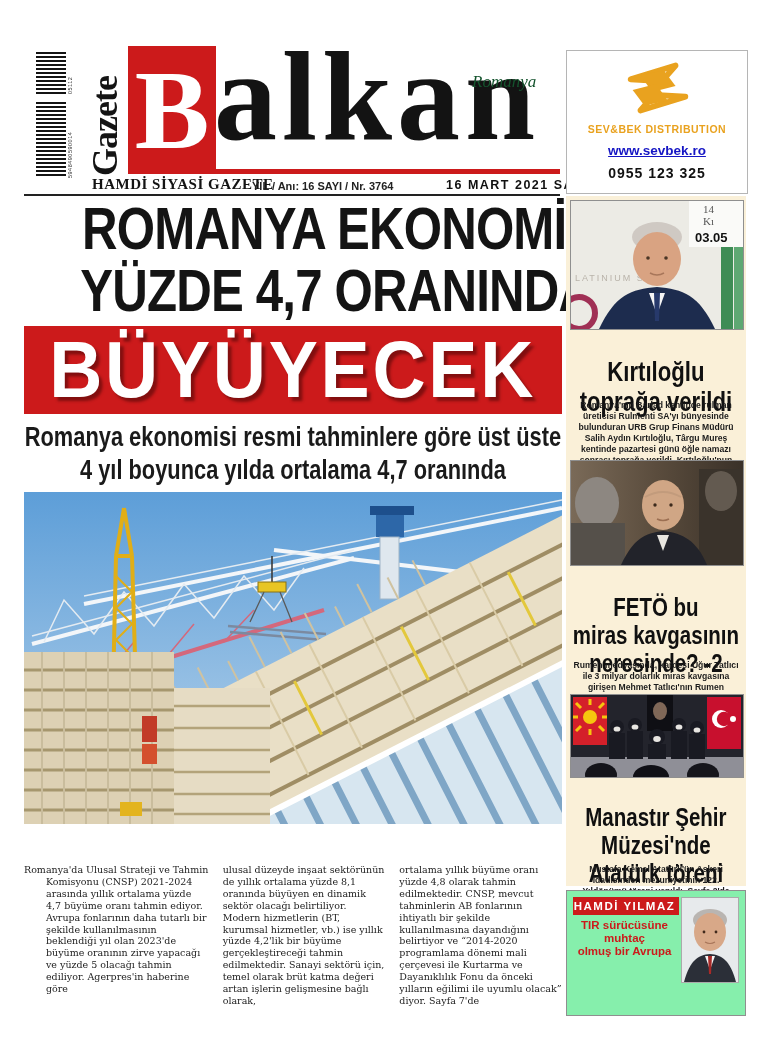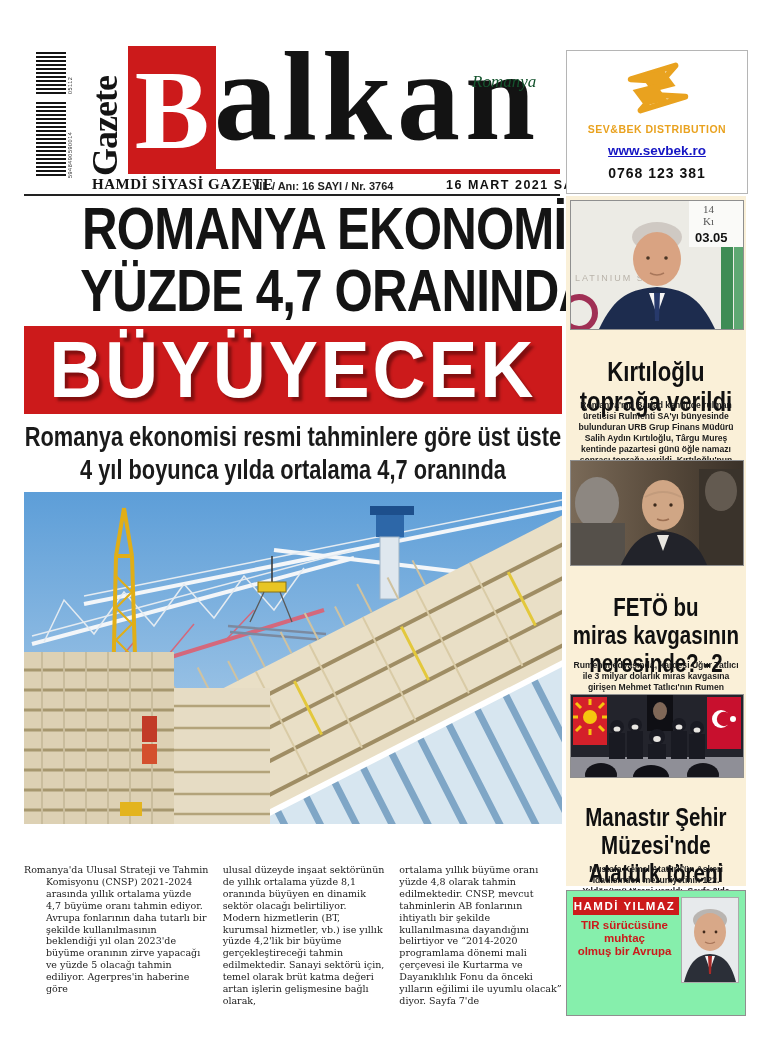--- a/index.html
+++ b/index.html
@@ -95,21 +95,21 @@
         <path d="M12 22 L58 8 L44 24 Z"></path>
         <path d="M68 40 L22 54 L36 38 Z"></path>
       </g>
       <g fill="#e9a21f">
         <polygon points="22,18 46,13 58,29 34,35"></polygon>
         <polygon points="14,33 38,27 50,44 26,49"></polygon>
       </g>
     </svg>
     <div class="abs adname" style="left:0;top:72px;width:180px;">SEV&amp;BEK DISTRIBUTION</div>
     <div class="abs adurl" style="left:0;top:92px;width:180px;">www.sevbek.ro</div>
-    <div class="abs adphone" style="left:0;top:114px;width:180px;">0768 123 381</div>
+    <div class="abs adphone" style="left:0;top:114px;width:180px;">0955 123 325</div>
   </div>
 
   <div class="abs hline" style="left:24px;top:198px;">
     <span>ROMANYA EKONOMİSİ</span>
   </div>
   <div class="abs hline" style="left:24px;top:260px;">
     <span>YÜZDE 4,7 ORANINDA</span>
   </div>
   <div class="abs banner" style="left:24px;top:326px;width:538px;height:88px;">
     <span>BÜYÜYECEK</span>

